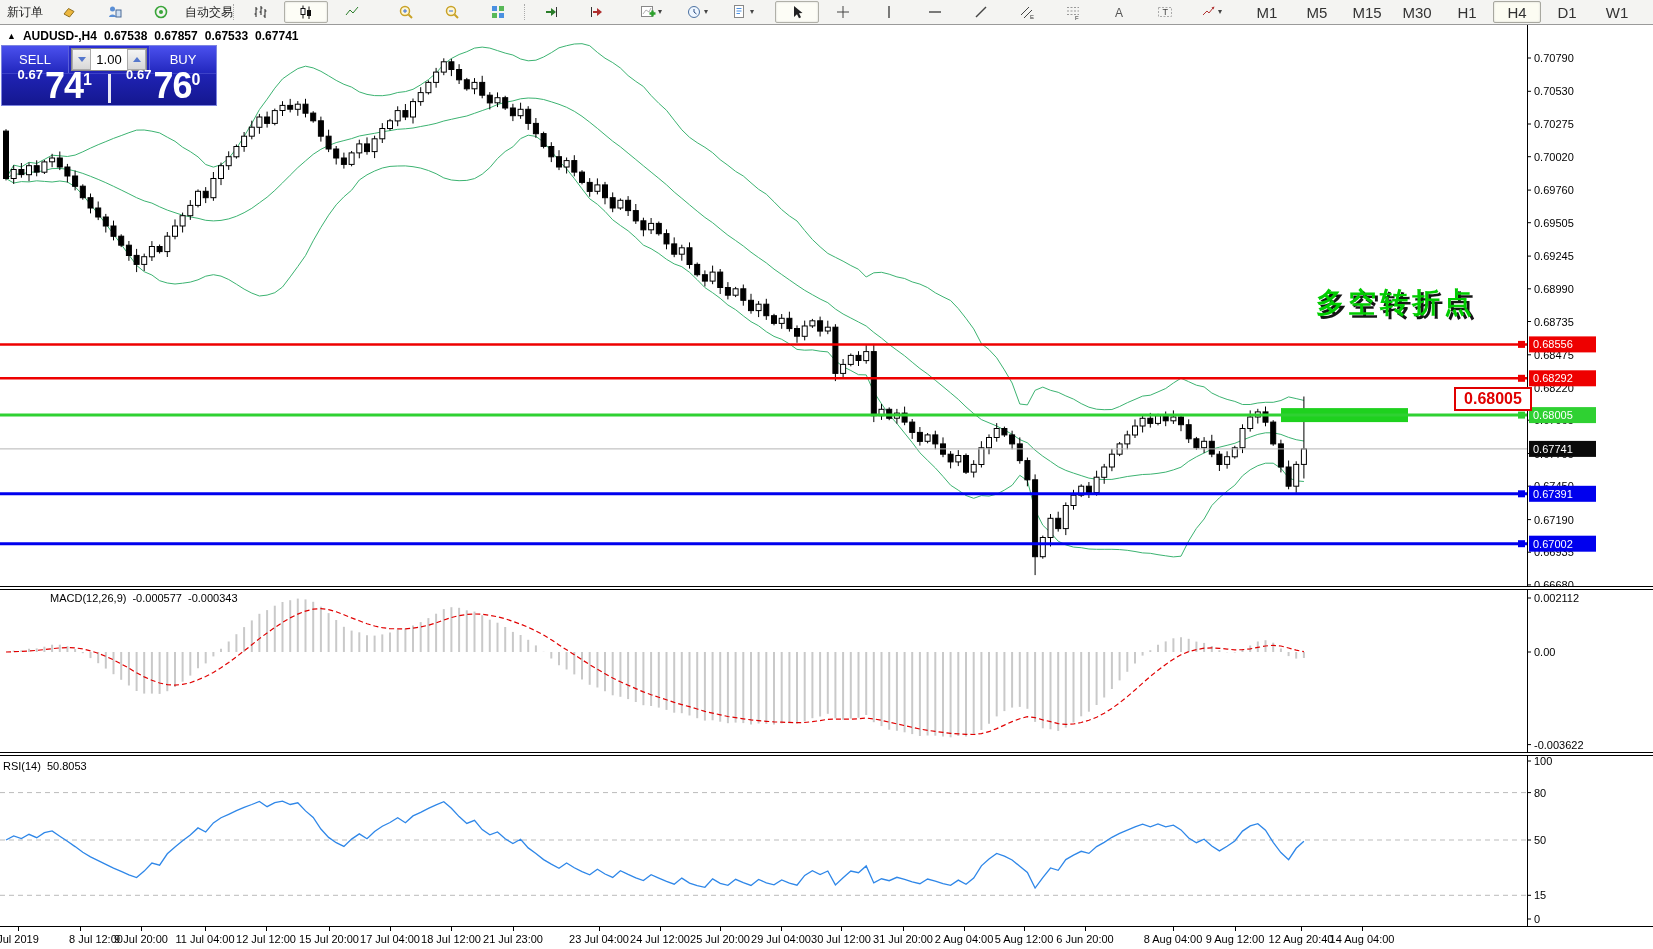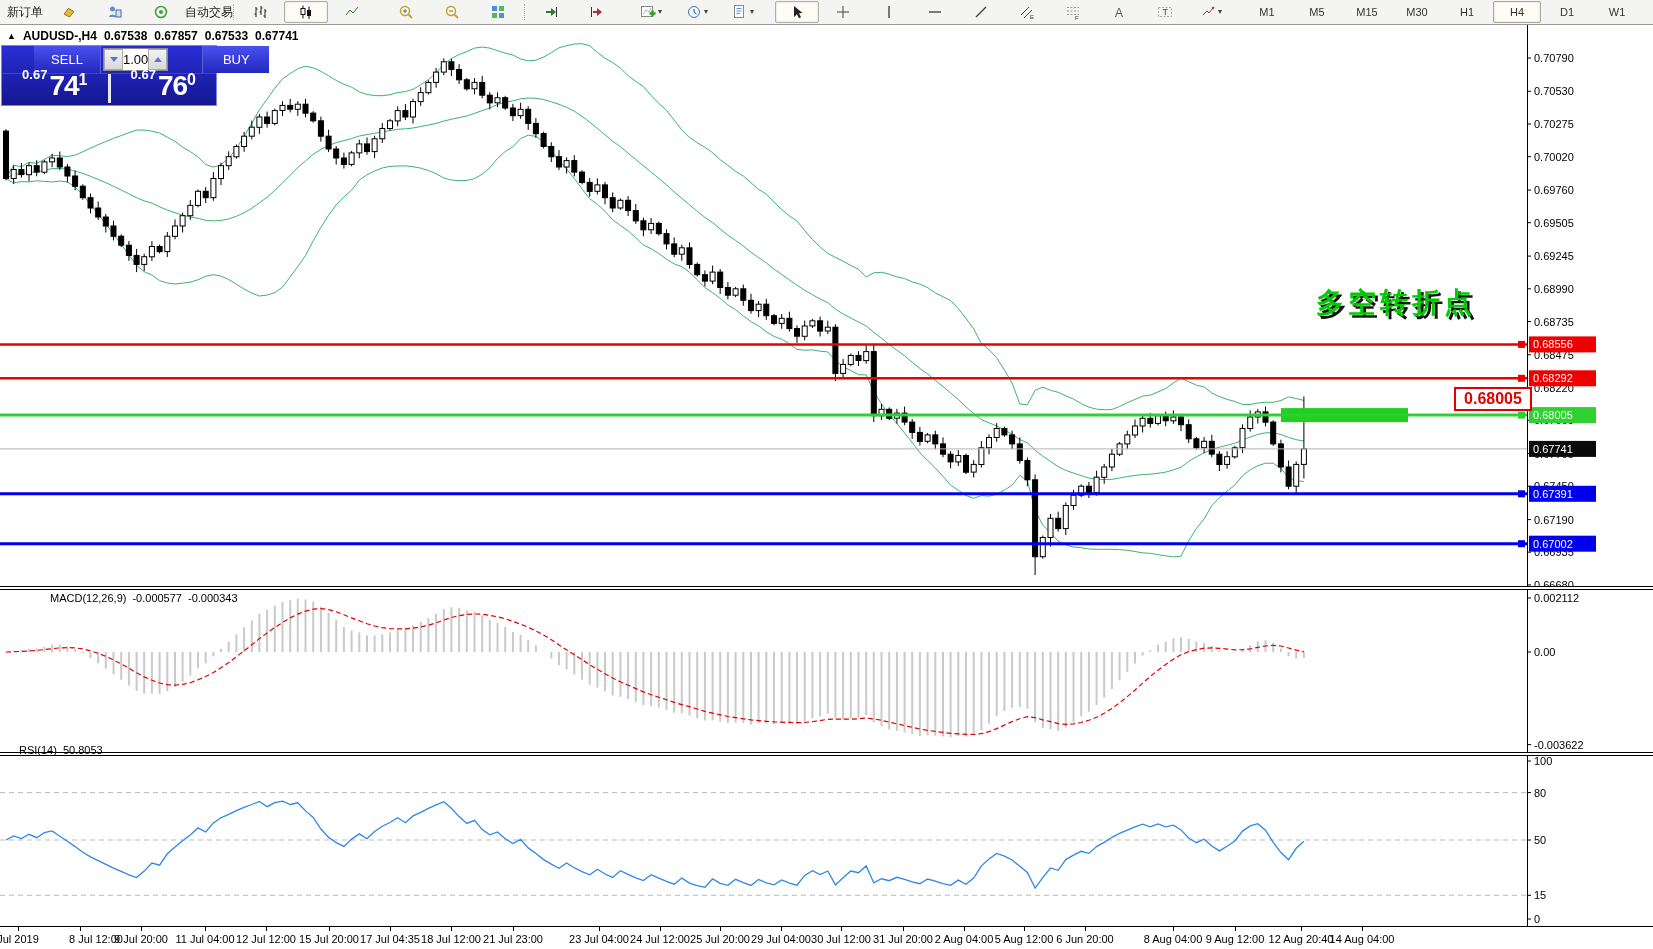--- a/index.html
+++ b/index.html
@@ -9,53 +9,53 @@
   .toolbar{position:absolute;left:0;top:0;width:1653px;height:24px;background:#f4f4f2;
            border-bottom:1px solid #9a9a9a;display:flex;align-items:center;font-size:12px;color:#222;}
   .tbtn{height:20px;min-width:22px;display:flex;align-items:center;justify-content:center;
         padding:0 10px;margin:0 1px;border:1px solid transparent;border-radius:2px;cursor:default;}
   .tbtn.active{background:#fdfdf6;border:1px solid #b0b0a8;box-shadow:inset 0 0 2px #ccc;}
   .tbtn svg{display:block;}
   .tbtn .lbl{margin-left:4px;white-space:nowrap;}
   .caret{font-size:8px;color:#444;margin-left:2px;line-height:8px;}
   .tsep{width:1px;height:17px;background:#c6c6c6;margin:0 4px;}
   .grip{width:3px;height:16px;border-left:1px dotted #aaa;margin:0 3px;}
-  .tf{font-size:11px;color:#333;min-width:26px;}
+  .tf{font-size:15px;color:#333;min-width:26px;}
   .tf.active{background:#fcfcf2;border:1px solid #a8a8a0;}
   .tb-right{margin-left:auto;margin-right:98px;display:flex;align-items:center;}
   
   .pane-svg{position:absolute;left:0;}
   svg text{font-family:"Liberation Sans","DejaVu Sans",sans-serif;}
   .sep-h{position:absolute;left:0;width:1653px;height:4px;background:#fff;
          border-top:1px solid #000;border-bottom:1px solid #000;box-sizing:border-box;z-index:3;}
   
   .symbol-line{position:absolute;left:7px;top:29px;z-index:6;font-size:12px;font-weight:bold;color:#000;
                display:flex;gap:7px;align-items:center;}
   .symbol-line .mk{font-size:9px;}
   .ind-label{position:absolute;left:3px;z-index:6;font-size:11px;color:#000;display:flex;gap:6px;}
   .macd-label{top:592px;padding-left:47px;}
-  .rsi-label{top:744px;margin-left:16px;}
+  .rsi-label{top:760px;}
   
   .trade-panel{position:absolute;left:1px;top:45px;width:216px;height:61px;z-index:7;
                border:1px solid #7d84e0;background:linear-gradient(#2a2ed6,#14178f);box-sizing:border-box;}
   .tp-row1{height:27px;display:flex;}
   .tp-btn{flex:0 0 66px;display:flex;align-items:center;justify-content:center;color:#fff;
-          font-size:13px;background:linear-gradient(#4a50ee,#2227bd);border-right:1px solid #5a5fd8;cursor:pointer;margin-left:32px;}
+          font-size:13px;background:linear-gradient(#4a50ee,#2227bd);border-right:1px solid #5a5fd8;cursor:pointer;}
   .tp-btn:last-child{border-left:1px solid #5a5fd8;border-right:none;}
   .tp-spin{flex:1;display:flex;background:#fff;margin:2px;border:1px solid #8a8a8a;box-sizing:border-box;}
   .spin-btn{width:17px;background:linear-gradient(#f4f4f4,#d8d8d8);border:1px solid #aaa;
             display:flex;align-items:center;justify-content:center;cursor:pointer;}
   .spin-tri-dn{width:0;height:0;border-left:4px solid transparent;border-right:4px solid transparent;border-top:5px solid #5577cc;}
   .spin-tri-up{width:0;height:0;border-left:4px solid transparent;border-right:4px solid transparent;border-bottom:5px solid #5577cc;}
   .spin-val{flex:1;display:flex;align-items:center;justify-content:center;font-size:13px;color:#000;}
   .tp-row2{height:29px;display:flex;border-top:1px solid #3d42c8;}
   .tp-price{flex:1;display:flex;align-items:flex-end;justify-content:center;color:#fff;padding-bottom:2px;cursor:pointer;}
   .tp-div{width:3px;background:#e9e9f6;}
   .pp-small{font-size:13px;font-weight:bold;margin:0 2px 19px 0;}
-  .pp-big{font-size:28px;line-height:30px;font-weight:bold;letter-spacing:-1px;}
+  .pp-big{font-size:36px;line-height:30px;font-weight:bold;letter-spacing:-1px;}
   .pp-sup{font-size:16px;font-weight:bold;position:relative;top:-12px;}
   
   .cn-note{position:absolute;left:1316px;top:284px;z-index:5;font-size:28px;font-weight:bold;
            color:#00cc00;text-shadow:3px 3px 0 #141414;letter-spacing:4px;}
   .price-box{position:absolute;left:1454px;top:387px;width:74px;height:20px;z-index:5;background:#fff;
              border:2px solid #e00000;color:#e00000;font-size:16px;font-weight:bold;
              display:flex;align-items:center;justify-content:center;}
   
   .time-axis{position:absolute;left:0;top:926px;width:1653px;height:23px;background:#fff;
              border-top:1px solid #000;z-index:2;box-sizing:border-box;}
@@ -883,21 +883,21 @@
       <div class="tlabel" style="left: 96px;">8 Jul 12:00</div>
       <div class="ttick" style="left: 141px;"></div>
       <div class="tlabel" style="left: 141px;">9 Jul 20:00</div>
       <div class="ttick" style="left: 205px;"></div>
       <div class="tlabel" style="left: 205px;">11 Jul 04:00</div>
       <div class="ttick" style="left: 266px;"></div>
       <div class="tlabel" style="left: 266px;">12 Jul 12:00</div>
       <div class="ttick" style="left: 329px;"></div>
       <div class="tlabel" style="left: 329px;">15 Jul 20:00</div>
       <div class="ttick" style="left: 390px;"></div>
-      <div class="tlabel" style="left: 390px;">17 Jul 04:35</div>
+      <div class="tlabel" style="left: 390px;">17 Jul 04:00</div>
       <div class="ttick" style="left: 451px;"></div>
       <div class="tlabel" style="left: 451px;">18 Jul 12:00</div>
       <div class="ttick" style="left: 513px;"></div>
       <div class="tlabel" style="left: 513px;">21 Jul 23:00</div>
       <div class="ttick" style="left: 599px;"></div>
       <div class="tlabel" style="left: 599px;">23 Jul 04:00</div>
       <div class="ttick" style="left: 660px;"></div>
       <div class="tlabel" style="left: 660px;">24 Jul 12:00</div>
       <div class="ttick" style="left: 720px;"></div>
       <div class="tlabel" style="left: 720px;">25 Jul 20:00</div>

